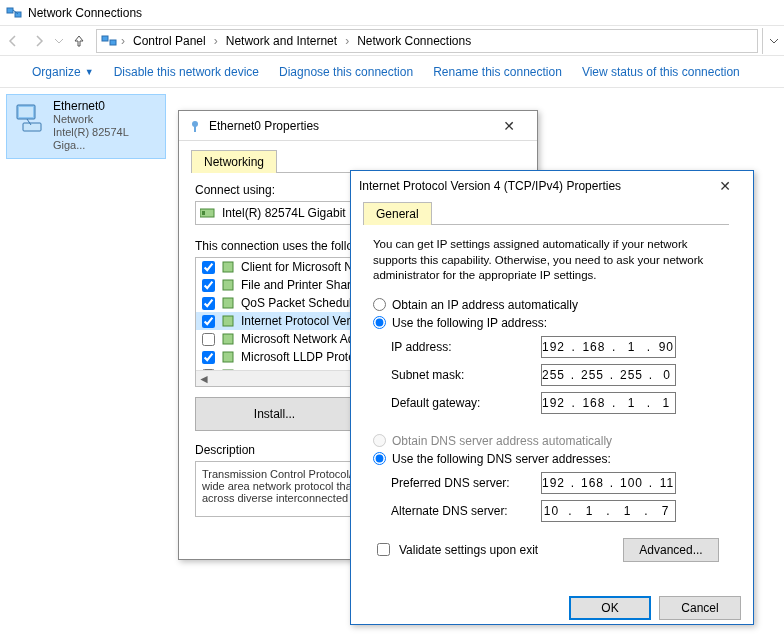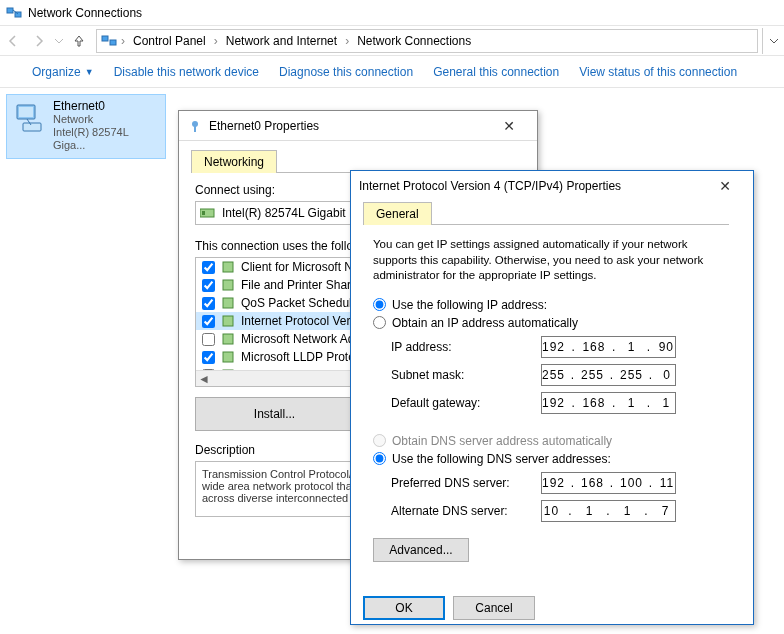--- a/index.html
+++ b/index.html
@@ -76,21 +76,21 @@
   .field-label { width:150px; }
   .ip-input { width:135px; height:22px; border:1px solid #7a7a7a; background:#fff; display:flex; align-items:center; justify-content:center; font-family:inherit; letter-spacing:1px; font-size:12px; text-align:center; }
   .ip-input span { display:inline-block; width:28px; text-align:center; }
   .ip-dot { width:6px; text-align:center; }
 
   .dns-group { margin-top:14px; padding-top:2px; }
 
   .validate-row { display:flex; align-items:center; justify-content:space-between; margin-top:16px; }
   .validate-left { display:flex; align-items:center; gap:6px; }
 
-  .btnbar-bottom { display:flex; justify-content:flex-start; gap:8px; padding:10px 12px; }
+  .btnbar-bottom { display:flex; justify-content:flex-end; gap:8px; padding:10px 12px; }
   .stdbtn { width:82px; height:24px; border:1px solid #adadad; background:#e1e1e1; display:flex; align-items:center; justify-content:center; }
   .stdbtn.default { border:1px solid #0078d7; box-shadow:inset 0 0 0 1px #0078d7; }
 
   .adv-btn { width:96px; height:24px; border:1px solid #adadad; background:#e1e1e1; display:flex; align-items:center; justify-content:center; }
   .dropdown-caret { font-size:9px; }
 
   svg { display:block; }
 </style>
 </head>
 <body>
@@ -148,21 +148,21 @@
     </div>
 </div>
 
 <div class="cmdbar">
   <div class="item org">
     <span>Organize</span>
     <span class="dropdown-caret">▼</span>
   </div>
   <div class="item">Disable this network device</div>
   <div class="item">Diagnose this connection</div>
-  <div class="item">General this connection</div>
+  <div class="item">Rename this connection</div>
   <div class="item">View status of this connection</div>
 </div>
 
 <div class="content">
   <div class="nic-item">
     <span class="nic-icon">
       <svg width="34" height="34">
           <rect x="4" y="4" width="18" height="14" rx="1" fill="#8fc6f2" stroke="#3a78b0"></rect>
           <rect x="6" y="6" width="14" height="10" fill="#c9e6fb"></rect>
           <rect x="10" y="22" width="18" height="8" rx="1" fill="#c9e6fb" stroke="#3a78b0"></rect>
@@ -299,26 +299,26 @@
     <div class="dlg-close">✕</div>
   </div>
   <div class="ip-body">
     <div class="tabstrip">
       <div class="tab active">General</div>
     </div>
     <div class="ip-panel">
       <div class="ip-help">You can get IP settings assigned automatically if your network supports this capability. Otherwise, you need to ask your network administrator for the appropriate IP settings.</div>
 
       <div class="radio-row">
+        <input type="radio" name="ipmode" style="">
+        <span>Obtain an IP address automatically</span>
+      </div>
+      <div class="radio-row">
         <input type="radio" name="ipmode" checked="" style="">
         <span>Use the following IP address:</span>
-      </div>
-      <div class="radio-row">
-        <input type="radio" name="ipmode" style="">
-        <span>Obtain an IP address automatically</span>
       </div>
 
       <div class="indented">
         <div class="field-row">
           <div class="field-label">IP address:</div>
           <div class="ip-input">
             <span>192</span>
               <span class="ip-dot">.</span>
               <span>168</span>
               <span class="ip-dot">.</span>
@@ -384,20 +384,24 @@
                 <span class="ip-dot">.</span>
                 <span>1</span>
                 <span class="ip-dot">.</span>
                 <span>7</span>
             </div>
           </div>
         </div>
       </div>
 
       <div class="validate-row">
+        <label class="validate-left">
+          <input type="checkbox" style="">
+          <span>Validate settings upon exit</span>
+        </label>
         <div class="adv-btn">Advanced...</div>
       </div>
     </div>
   </div>
   <div class="btnbar-bottom">
     <div class="stdbtn default">OK</div>
     <div class="stdbtn">Cancel</div>
   </div>
 </div>
 

